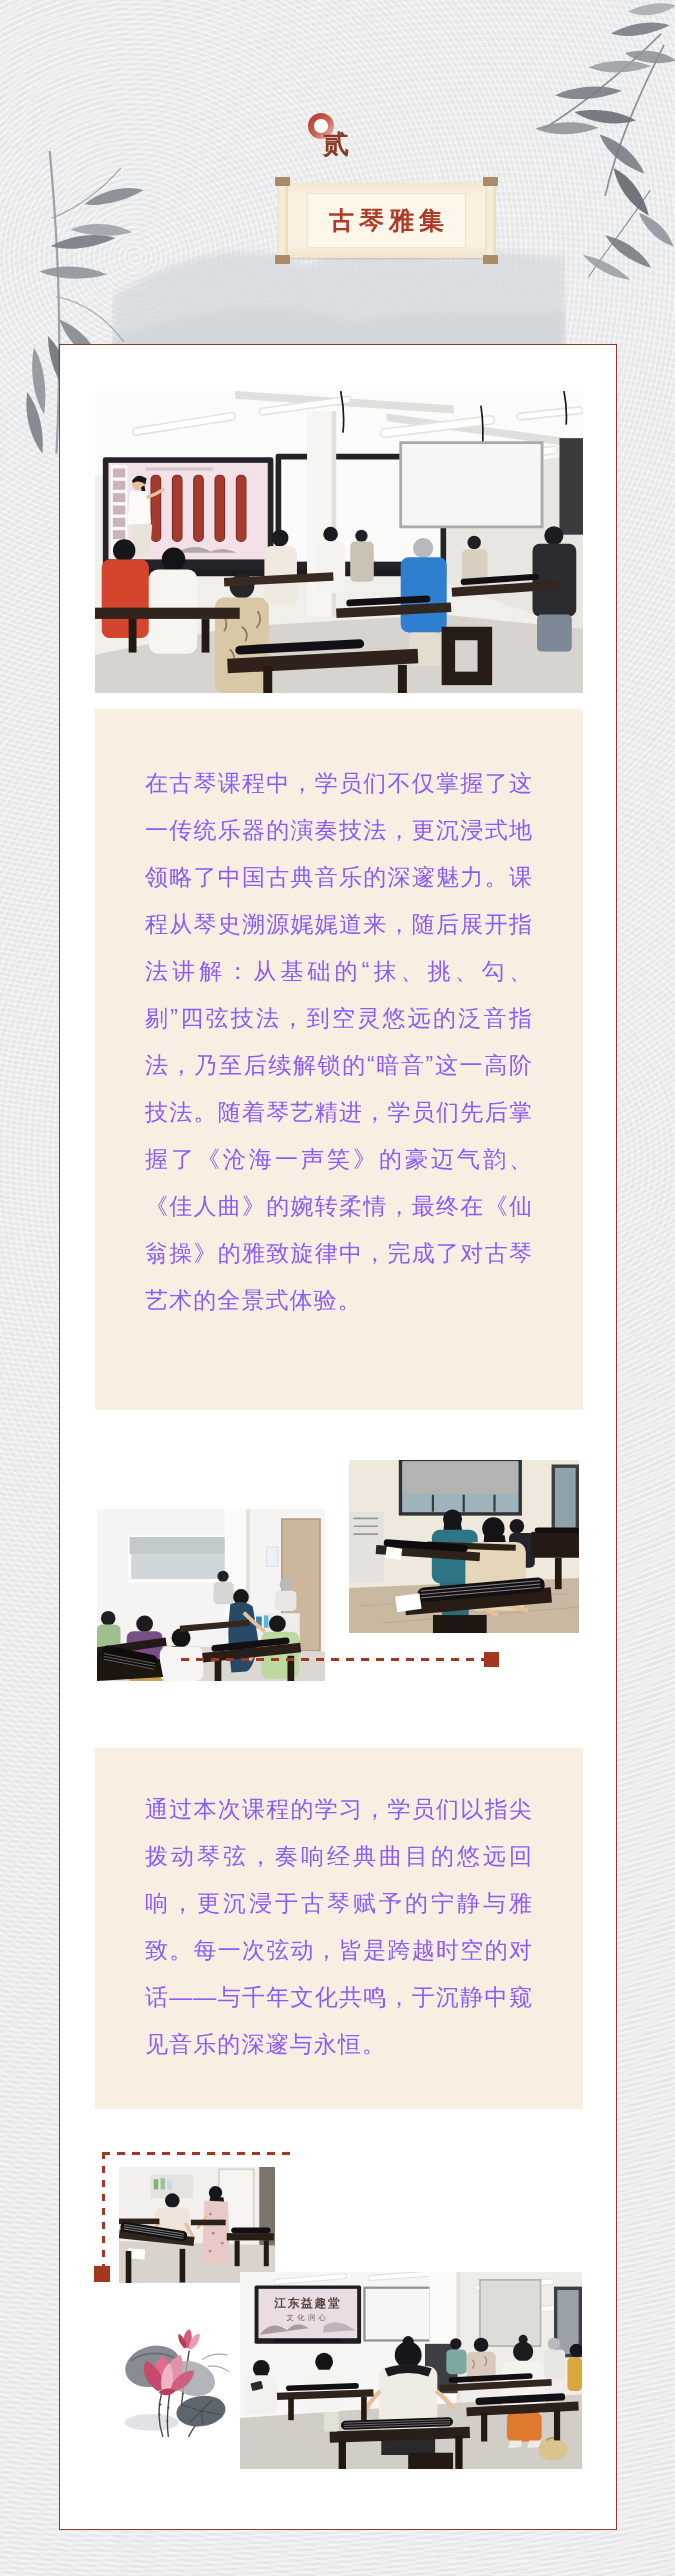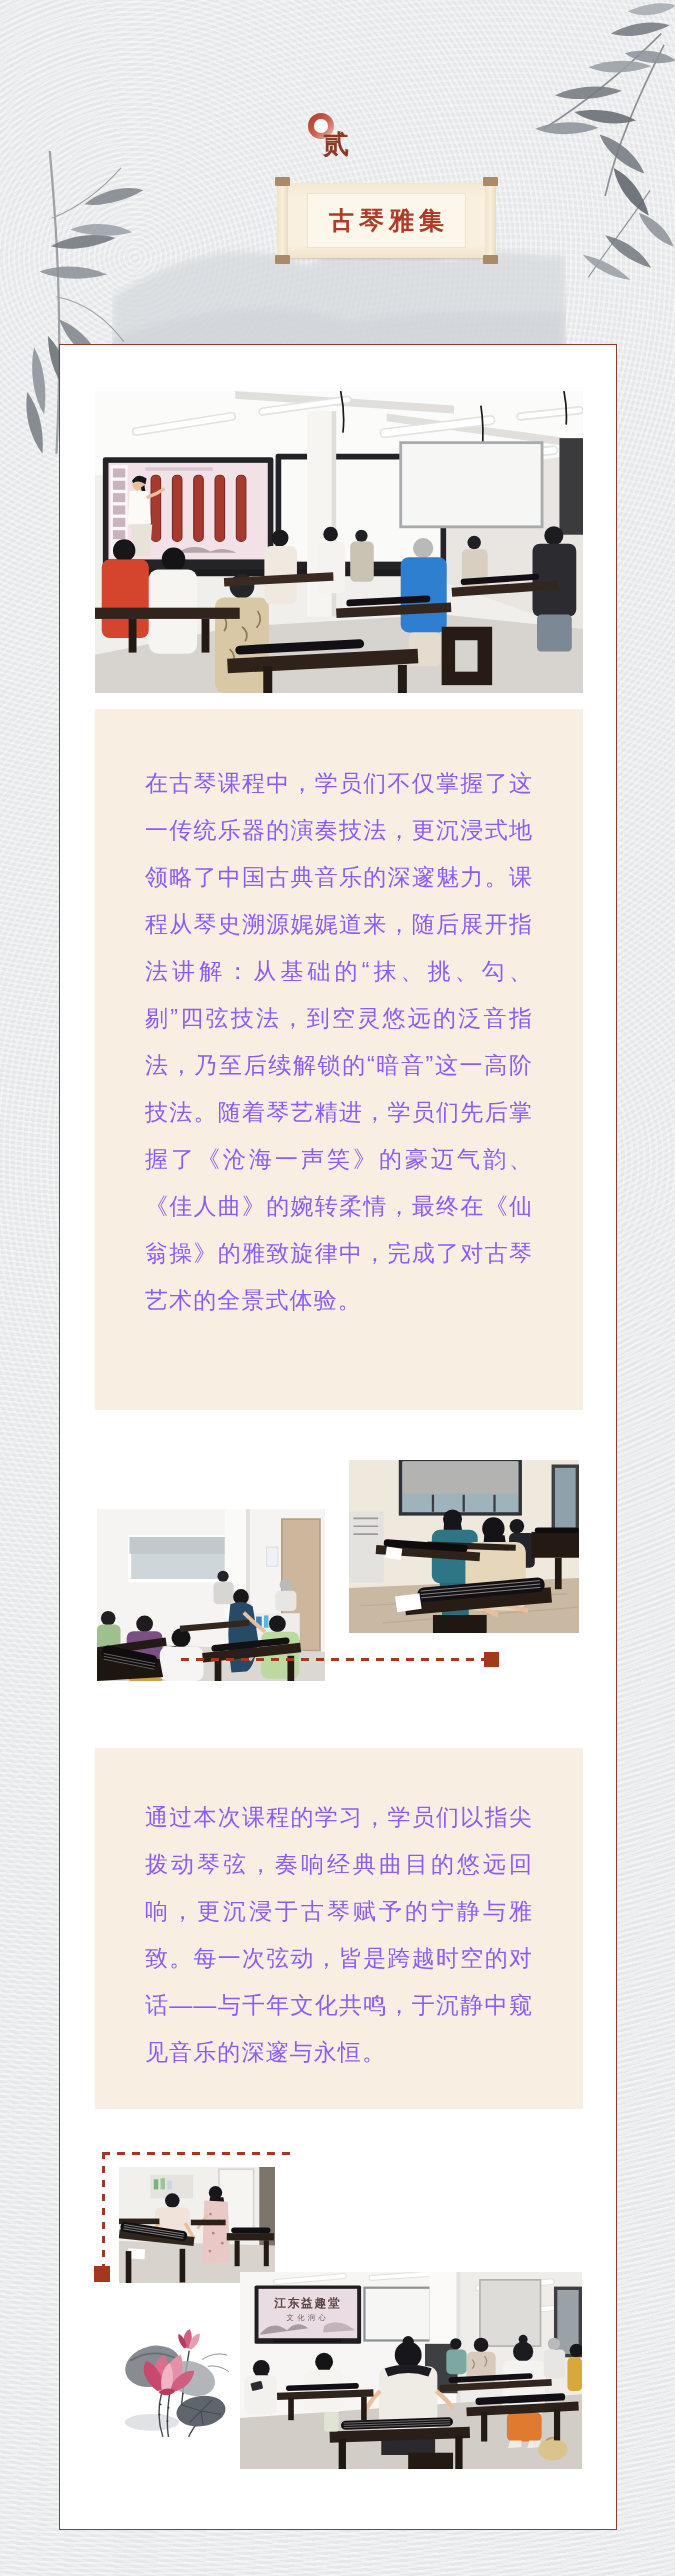--- a/index.html
+++ b/index.html
@@ -359,21 +359,21 @@
         <g stroke="#d8d2c8" stroke-width="1.2" opacity=".85" transform="rotate(-5 236 231)">
             <path d="M128,224 l214,0 M128,230 l214,0 M128,236 l214,0"></path>
           </g>
         <rect x="84" y="240" width="44" height="28" fill="#ffffff" transform="rotate(-8 106 254)"></rect>
         <rect x="150" y="276" width="96" height="32" fill="#1f1711"></rect>
         <rect x="368" y="174" width="12" height="56" fill="#241a14"></rect>
       </g>
     </svg>
   </div>
 
-  <div class="peach" style="top:1403px;height:361px;padding-top:39px;">
+  <div class="peach" style="top:1403px;height:361px;padding-top:31px;">
     <p>通过本次课程的学习，学员们以指尖拨动琴弦，奏响经典曲目的悠远回响，更沉浸于古琴赋予的宁静与雅致。每一次弦动，皆是跨越时空的对话——与千年文化共鸣，于沉静中窥见音乐的深邃与永恒。</p>
   </div>
 
   <div class="abs dash-h" style="left:42px;top:1807px;width:189px;height:2.8px;"></div>
   <div class="abs dash-v" style="left:42px;top:1807px;width:2.8px;height:116px;"></div>
   <div class="abs red-square" style="left:34px;top:1921px;width:15.7px;height:15.7px;"></div>
 
   <div class="photo" style="left:59px;top:1822px;width:156px;height:116px;">
     <svg viewBox="0 0 278 207" preserveAspectRatio="none">
       <rect width="278" height="207" fill="#f2f0ed"></rect>

